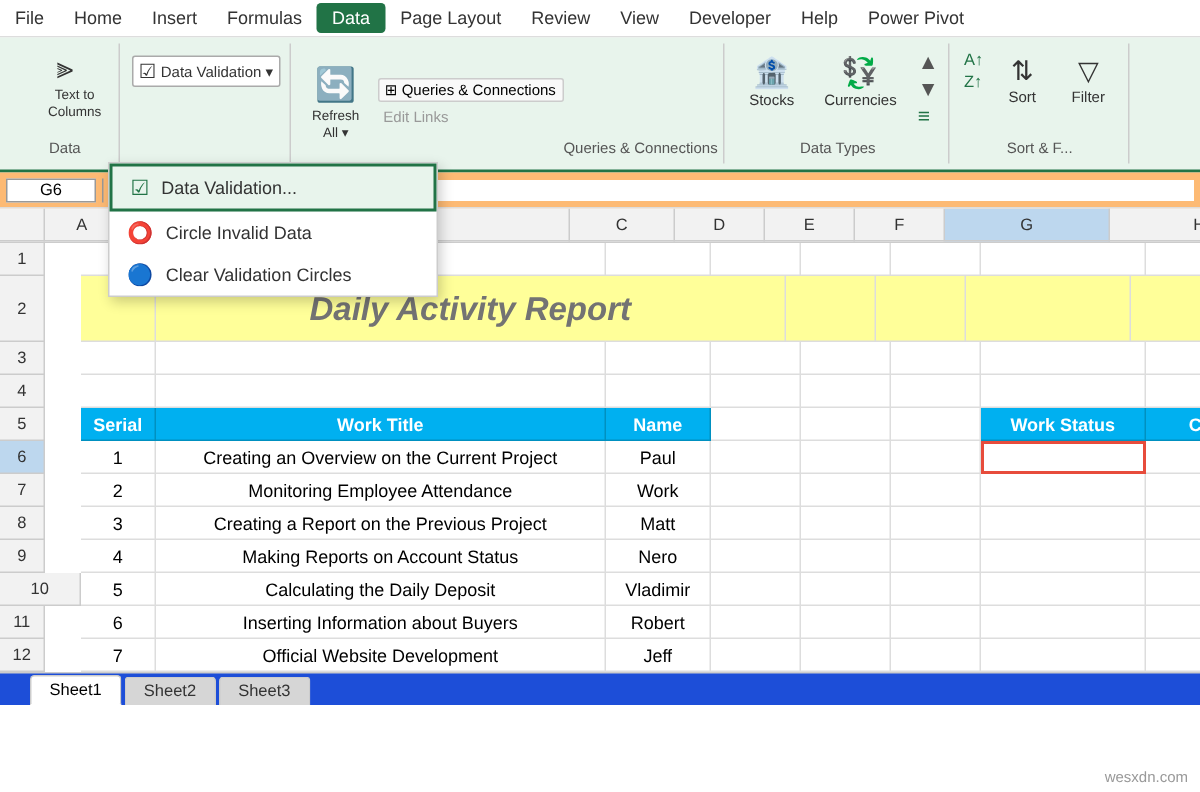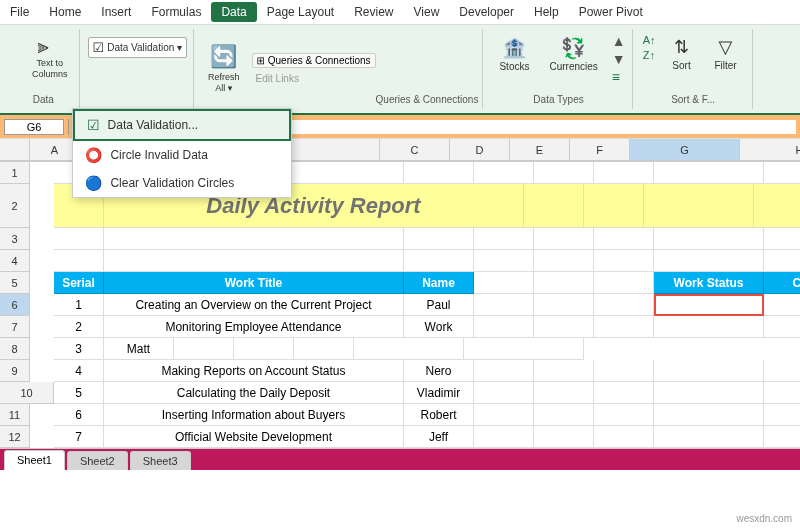--- a/index.html
+++ b/index.html
@@ -55,21 +55,21 @@
     .grid { display: flex; flex-direction: column; flex: 1; }
     .grid-row { display: flex; }
     .cell { display: flex; align-items: center; border-right: 1px solid #ddd; border-bottom: 1px solid #ddd; font-size: 12px; padding: 1px 3px; background: #fff; overflow: hidden; }
     .cell.selected { border: 2px solid #e74c3c; background: #fff; }
     .cell.header-cell { background: #00b0f0; color: #fff; font-weight: bold; justify-content: center; border-right: 1px solid #0090c0; border-bottom: 1px solid #0090c0; }
     .cell.title-col { justify-content: center; }
     .cell.name-col { justify-content: center; }
     .cell.merged-title { background: #ffff99; font-style: italic; font-weight: bold; font-size: 22px; justify-content: center; color: #737373; border-bottom: 1px solid #ddd; }
 
     
-    .sheet-tabs { display: flex; align-items: flex-end; background: #be185d; border-top: 1px solid #ccc; height: 22px; padding-left: 4px; gap: 2px; }
+    .sheet-tabs { display: flex; align-items: flex-end; background: #1d4ed8; border-top: 1px solid #ccc; height: 22px; padding-left: 20px; gap: 2px; }
     .sheet-tab { padding: 3px 12px; font-size: 11px; background: #d6d6d6; border: 1px solid #ccc; border-bottom: none; border-radius: 3px 3px 0 0; cursor: pointer; color: #333; }
     .sheet-tab.active { background: #fff; border-bottom: 1px solid #fff; color: #000; }
 
     .watermark { position: fixed; bottom: 4px; right: 8px; font-size: 10px; color: #999; }
 
     
     .w-serial { width: 50px; min-width: 50px; }
     .w-title { width: 300px; min-width: 300px; text-align: right; }
     .w-name { width: 70px; min-width: 70px; }
     .w-status { width: 110px; min-width: 110px; }
@@ -298,20 +298,21 @@
         <div class="cell w-name name-col">Work</div>
         <div class="cell w-h"></div>
         <div class="cell w-h"></div>
         <div class="cell w-h"></div>
         <div class="cell w-status"></div>
         <div class="cell w-comments"></div>
       </div>
 
       <div class="grid-row h-row">
         <div class="cell w-serial" style="justify-content:center;">3</div>
+        <div class="cell w-title title-col">Creating a Report on the Previous Project</div>
         <div class="cell w-name name-col">Matt</div>
         <div class="cell w-h"></div>
         <div class="cell w-h"></div>
         <div class="cell w-h"></div>
         <div class="cell w-status"></div>
         <div class="cell w-comments"></div>
       </div>
 
       <div class="grid-row h-row">
         <div class="cell w-serial" style="justify-content:center;">4</div>

